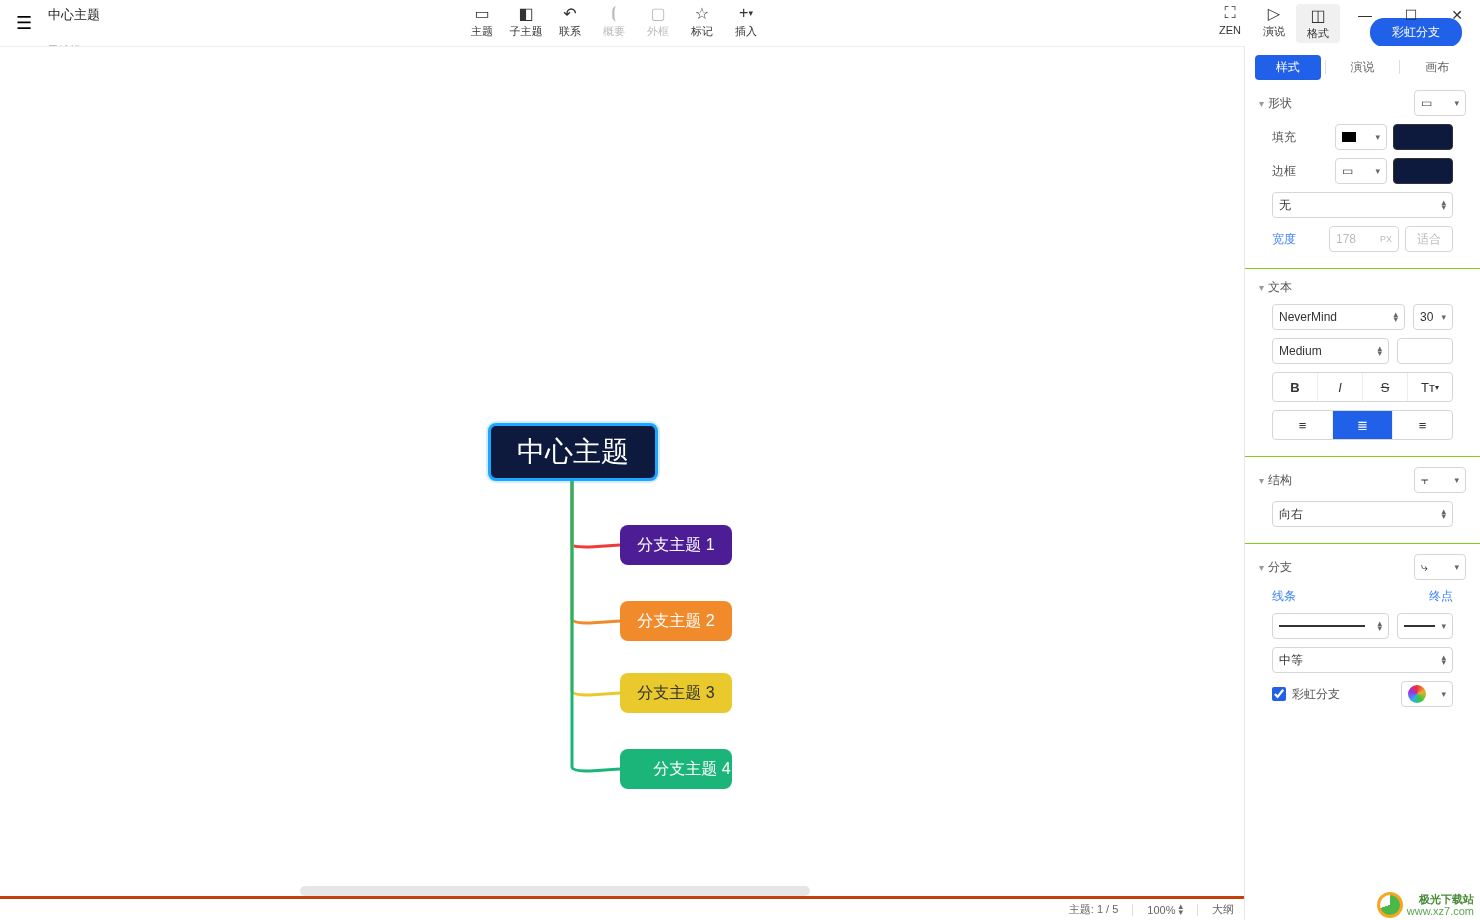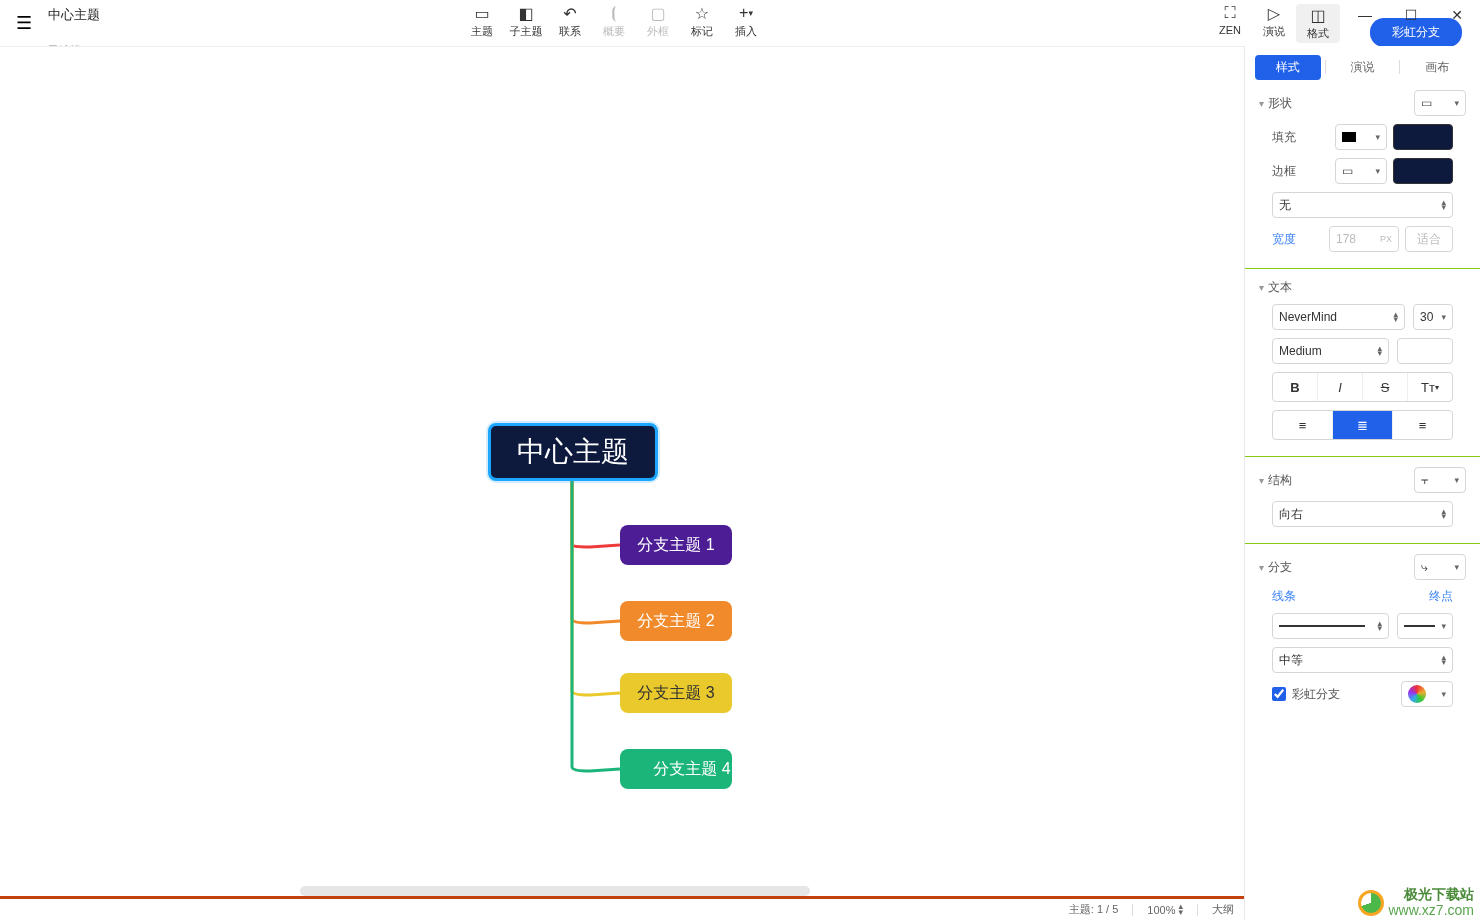--- a/index.html
+++ b/index.html
@@ -67,21 +67,21 @@
 
 
 .statusbar { position: absolute; left: 0; right: 0; bottom: 0; height: 24px; border-top: 3px solid #c2410c; display: flex; align-items: center; justify-content: flex-end; gap: 14px; padding: 0 10px; font-size: 11px; color: #666; background: #fff; }
 .statusbar .zoom-ctl { display: flex; align-items: center; gap: 3px; }
 .statusbar .sep { width: 1px; height: 12px; background: #ddd; }
 
 
 .hscroll { position: absolute; bottom: 24px; left: 300px; height: 10px; width: 510px; background: #e6e6e6; border-radius: 5px; }
 
 
-.watermark { position: absolute; right: 6px; bottom: 2px; font-size: 14px; color: #5aa54e; text-align: right; line-height: 1.1; pointer-events: none; display:flex; align-items:center; gap:4px;}
+.watermark { position: absolute; right: 6px; bottom: 2px; font-size: 11px; color: #5aa54e; text-align: right; line-height: 1.1; pointer-events: none; display:flex; align-items:center; gap:4px;}
 .wm-logo { width:26px; height:26px; border-radius:50%; border:3px solid #f6a623; background: conic-gradient(#4db84a 0 70%, transparent 70% 100%); display:inline-block; }
 
 .checkbox { width:14px; height:14px; accent-color:#2160e8; }
 .rainbow-ico { width:18px; height:18px; border-radius:50%; background: conic-gradient(#e33,#ea3,#3c3,#3ae,#93e,#e33); }
 </style>
 </head>
 <body>
 
 <div class="titlebar">
   <div class="hamburger">☰</div>

